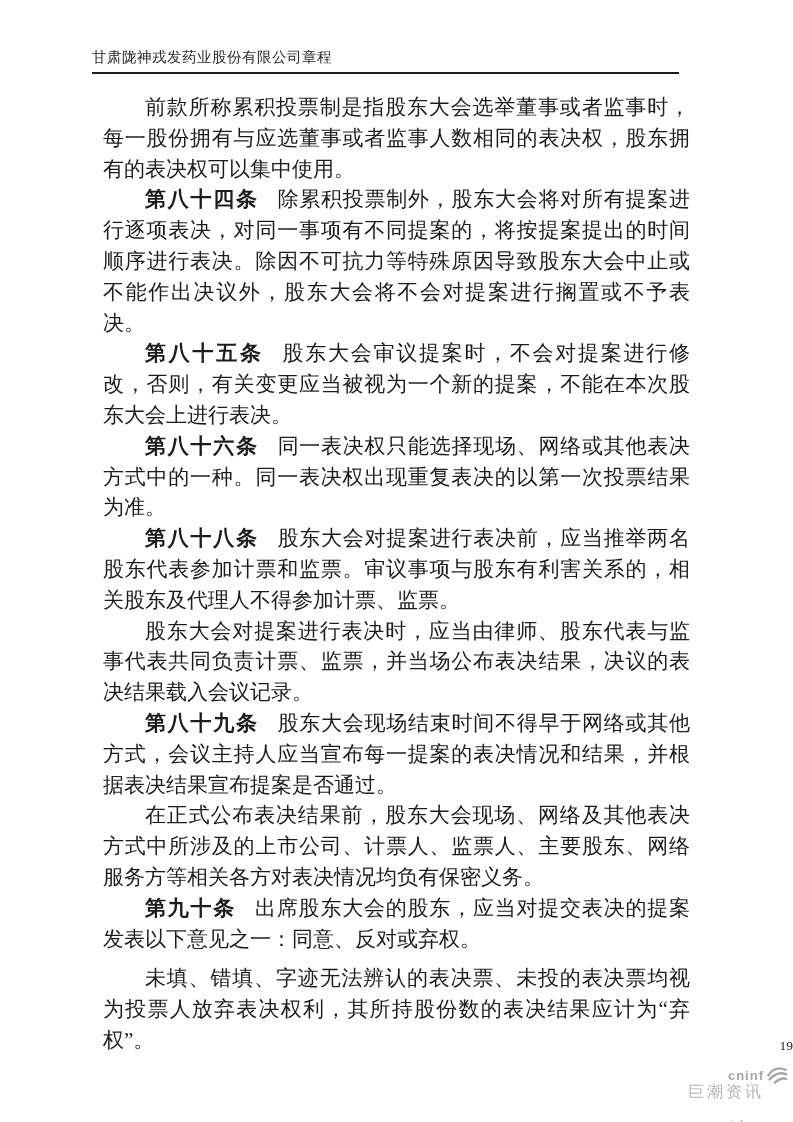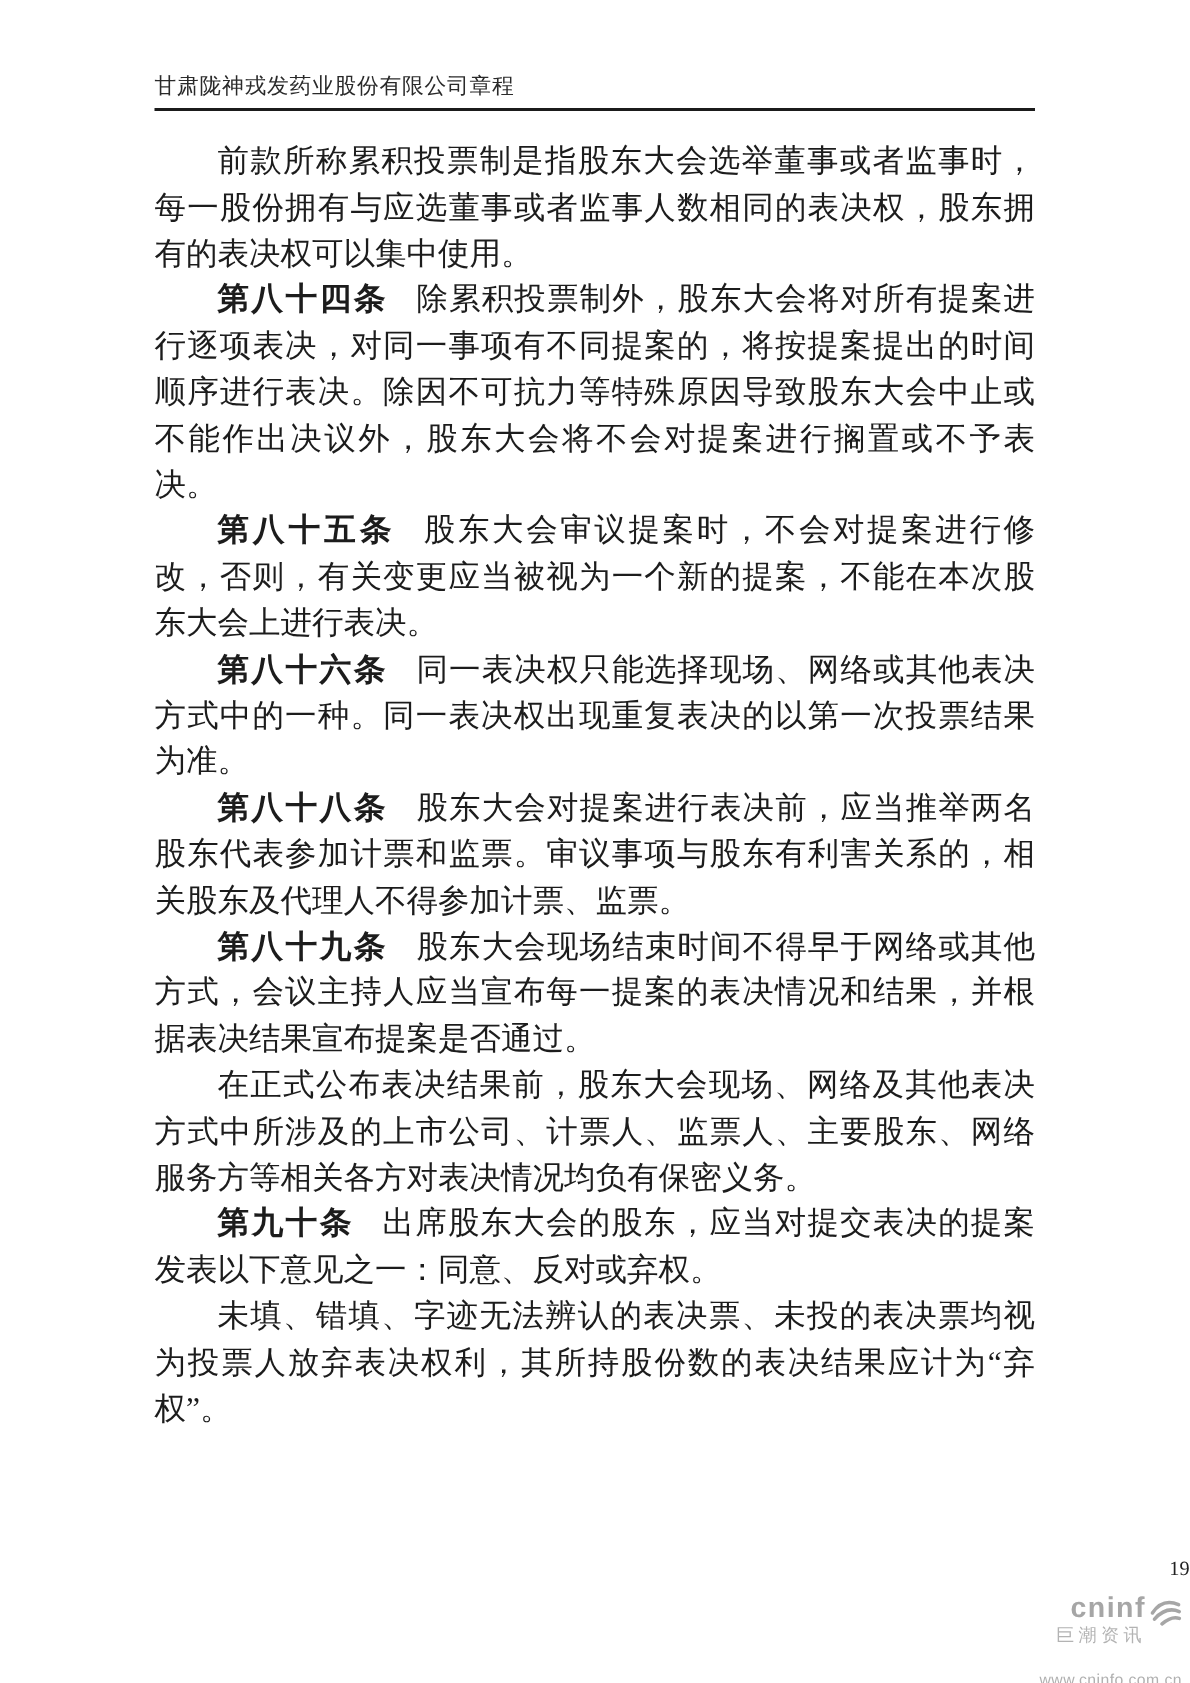--- a/index.html
+++ b/index.html
@@ -12,21 +12,21 @@
     width: 793px;
     height: 1122px;
     background: #ffffff;
     overflow: hidden;
     font-family: "Liberation Serif", "DejaVu Serif", serif;
     color: #1c1c1c;
   }
   
   .running-header {
     position: absolute;
-    left: 103px;
+    left: 92px;
     top: 48px;
     width: 587px;
     border-bottom: 2px solid #1b1b1b;
     padding-bottom: 5px;
   }
   .running-header .title {
     font-size: 14.5px;
     letter-spacing: 0.5px;
     color: #2a2a2a;
   }
@@ -73,34 +73,34 @@
     color: #ababab;
     font-family: "Liberation Sans", "DejaVu Sans", sans-serif;
     line-height: 1;
   }
   .cninfo-logo .brand-row {
     display: flex;
     justify-content: flex-end;
     align-items: flex-end;
   }
   .cninfo-logo .brand {
-    font-size: 19px;
+    font-size: 13px;
     font-weight: bold;
     letter-spacing: 1px;
     color: #a6a6a6;
     margin-left: 20px;
   }
   .cninfo-logo .swirl {
     width: 22px;
     height: 22px;
     margin-left: 2px;
     margin-bottom: -2px;
   }
   .cninfo-logo .brand-cn {
-    font-size: 12px;
+    font-size: 16px;
     letter-spacing: 3px;
     color: #b3b3b3;
     margin-top: 2px;
     padding-right: 24px;
     text-align: right;
   }
   .cninfo-logo .url {
     font-size: 10.5px;
     color: #b0b0b0;
     margin-top: 19px;
@@ -115,20 +115,21 @@
   <div class="running-header">
     <span class="title">甘肃陇神戎发药业股份有限公司章程</span>
   </div>
 
   <div class="doc-body">
       <p class="para">前款所称累积投票制是指股东大会选举董事或者监事时，每一股份拥有与应选董事或者监事人数相同的表决权，股东拥有的表决权可以集中使用。</p>
       <p class="para"><b class="article-no">第八十四条</b>除累积投票制外，股东大会将对所有提案进行逐项表决，对同一事项有不同提案的，将按提案提出的时间顺序进行表决。除因不可抗力等特殊原因导致股东大会中止或不能作出决议外，股东大会将不会对提案进行搁置或不予表决。</p>
       <p class="para"><b class="article-no">第八十五条</b>股东大会审议提案时，不会对提案进行修改，否则，有关变更应当被视为一个新的提案，不能在本次股东大会上进行表决。</p>
       <p class="para"><b class="article-no">第八十六条</b>同一表决权只能选择现场、网络或其他表决方式中的一种。同一表决权出现重复表决的以第一次投票结果为准。</p>
       <p class="para"><b class="article-no">第八十八条</b>股东大会对提案进行表决前，应当推举两名股东代表参加计票和监票。审议事项与股东有利害关系的，相关股东及代理人不得参加计票、监票。</p>
+      <p class="para">股东大会对提案进行表决时，应当由律师、股东代表与监事代表共同负责计票、监票，并当场公布表决结果，决议的表决结果载入会议记录。</p>
       <p class="para"><b class="article-no">第八十九条</b>股东大会现场结束时间不得早于网络或其他方式，会议主持人应当宣布每一提案的表决情况和结果，并根据表决结果宣布提案是否通过。</p>
       <p class="para">在正式公布表决结果前，股东大会现场、网络及其他表决方式中所涉及的上市公司、计票人、监票人、主要股东、网络服务方等相关各方对表决情况均负有保密义务。</p>
       <p class="para"><b class="article-no">第九十条</b>出席股东大会的股东，应当对提交表决的提案发表以下意见之一：同意、反对或弃权。</p>
       <p class="para">未填、错填、字迹无法辨认的表决票、未投的表决票均视为投票人放弃表决权利，其所持股份数的表决结果应计为“弃权”。</p>
     </div>
 
   <div class="page-number">19</div>
 
   <div class="cninfo-logo">
     <div class="brand-row">

